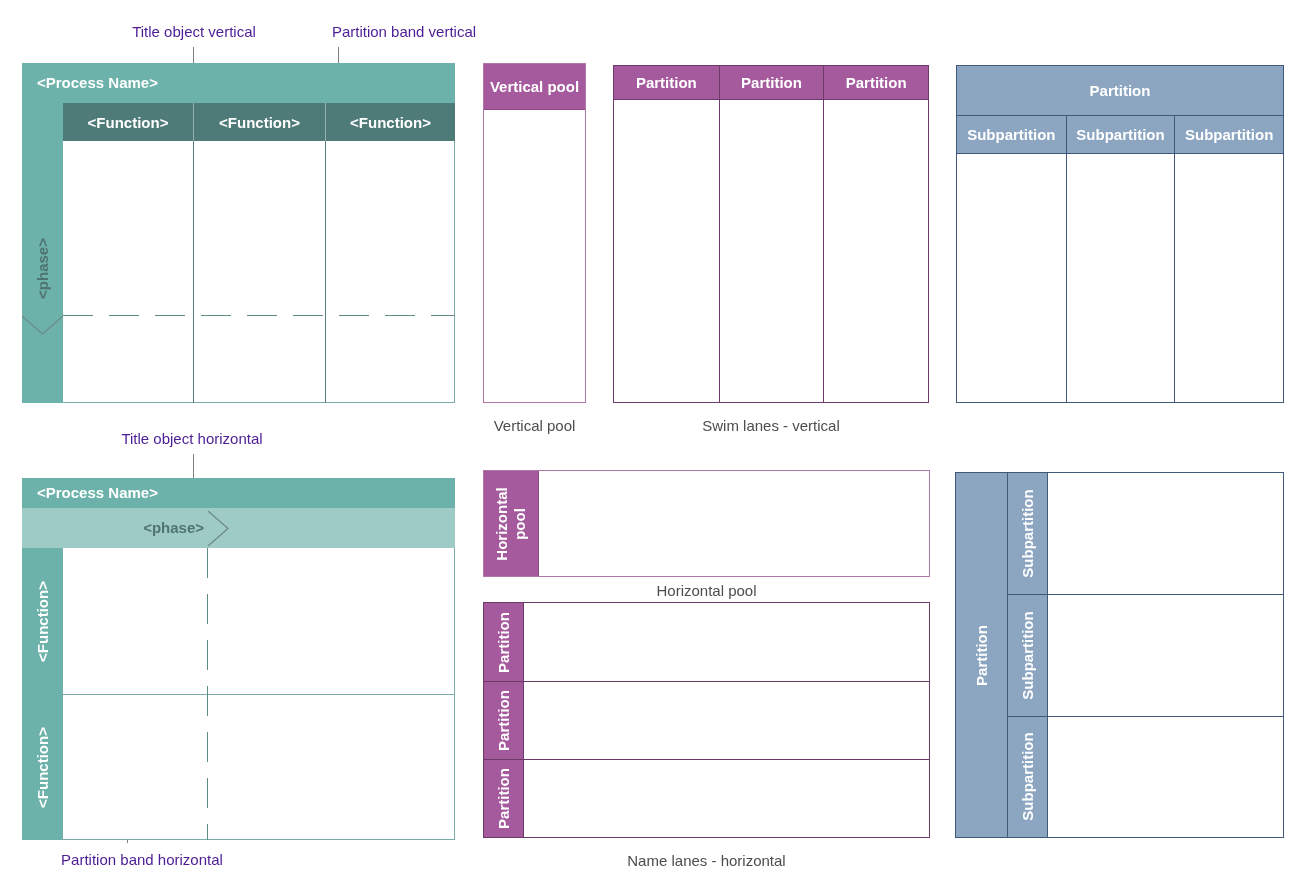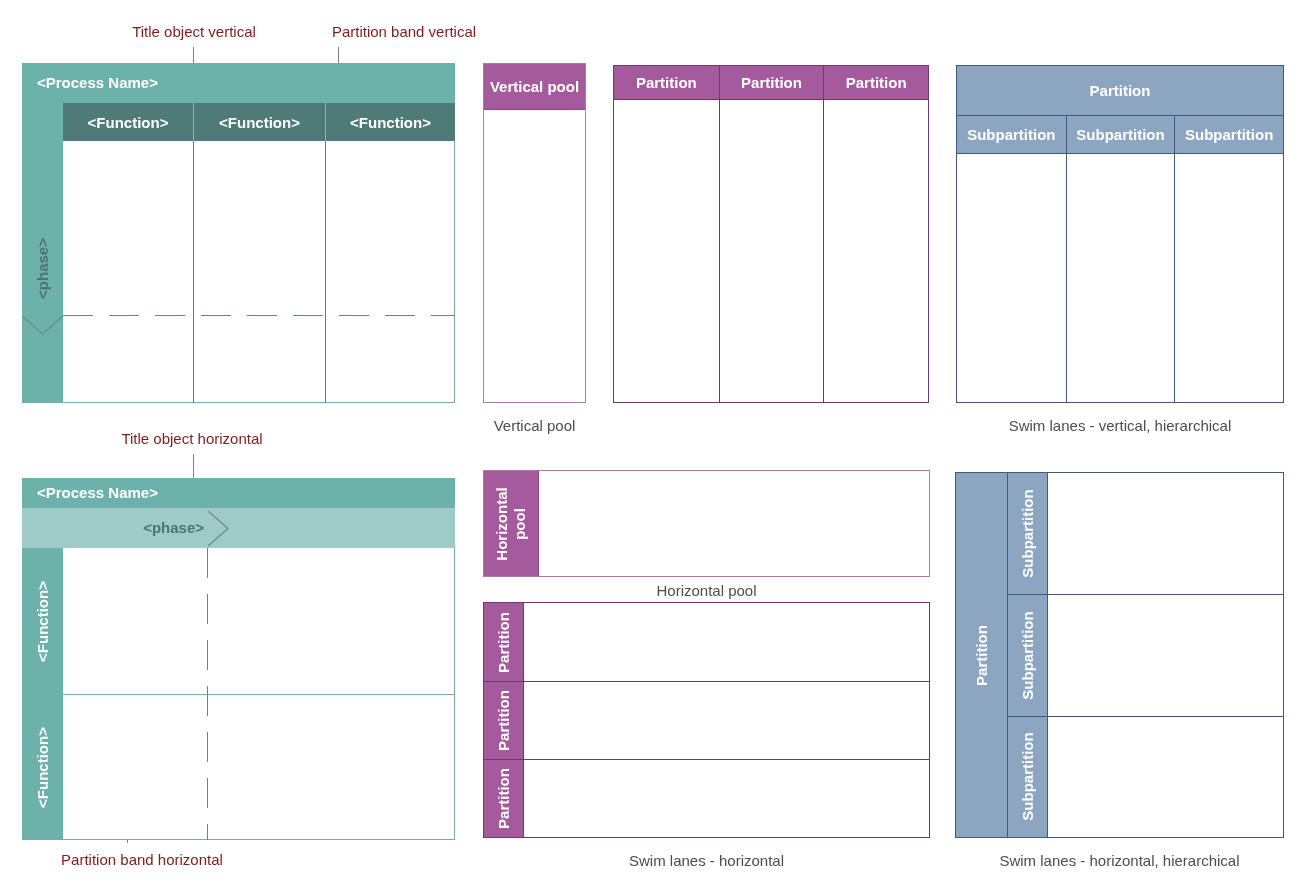--- a/index.html
+++ b/index.html
@@ -2,21 +2,21 @@
 <html><head>
 <meta charset="utf-8">
 <style>
   html,body{margin:0;padding:0;background:#fff;}
   #canvas{
     position:relative;width:1305px;height:888px;background:#ffffff;overflow:hidden;
     font-family:"Liberation Sans","DejaVu Sans",sans-serif;
   }
   .abs{position:absolute;}
   
-  .ann-label{position:absolute;color:#7f1d1d;font-size:15px;white-space:nowrap;transform:translateX(-50%);}
+  .ann-label{position:absolute;color:#4c1d95;font-size:15px;white-space:nowrap;transform:translateX(-50%);}
   .leader-v{position:absolute;width:1px;background:#7f7f7f;}
   .leader-h{position:absolute;height:1px;background:#7f7f7f;}
   .caption{position:absolute;color:#4d4d4d;font-size:15px;text-align:center;}
   .band-text{color:#fff;font-size:15px;font-weight:600;}
   .tov-process{position:absolute;left:0;top:0;width:100%;height:40px;line-height:40px;padding-left:15px;box-sizing:border-box;background:#6cb2aa;}
   .tov-phaseband{position:absolute;left:0;top:0;width:41px;height:340px;background:#6cb2aa;}
   .tov-fnband{position:absolute;left:41px;top:40px;width:392px;height:38px;background:#4e7a78;display:flex;}
   .tov-fncell{display:flex;align-items:center;justify-content:center;}
   .tov-fncell + .tov-fncell{border-left:1px solid rgba(255,255,255,0.4);box-sizing:border-box;}
   .tov-content{position:absolute;left:41px;top:78px;width:392px;height:262px;background:#fff;border-right:1px solid #79aca6;border-bottom:1px solid #79aca6;box-sizing:border-box;}
@@ -109,36 +109,36 @@
     <div class="slv-col">
       <div class="slv-head band-text"><span>Partition</span></div>
     </div>
     <div class="slv-col">
       <div class="slv-head band-text"><span>Partition</span></div>
     </div>
     <div class="slv-col">
       <div class="slv-head band-text"><span>Partition</span></div>
     </div>
   </div>
+  <div class="caption" style="left:613px;top:417px;width:316px;">Swim lanes - vertical</div>
 
   <div class="abs hier-v" style="left:956px;top:65px;width:328px;height:338px;">
     <div class="hier-v-head band-text"><span>Partition</span></div>
     <div class="hier-v-cols">
       <div class="hier-v-col">
         <div class="hier-v-sub band-text"><span>Subpartition</span></div>
       </div>
       <div class="hier-v-col">
         <div class="hier-v-sub band-text"><span>Subpartition</span></div>
       </div>
       <div class="hier-v-col">
         <div class="hier-v-sub band-text"><span>Subpartition</span></div>
       </div>
     </div>
   </div>
-  <div class="caption" style="left:956px;top:417px;width:328px;">Swim lanes - vertical, hierarchical</div>
 
   <div class="ann-label" style="left:192px;top:430px;">Title object horizontal</div>
   <div class="leader-v" style="left:193px;top:454px;height:30px;"></div>
   <div class="ann-label" style="left:290px;top:594px;">Separator</div>
   <div class="leader-h" style="left:208px;top:602px;width:39px;"></div>
   <div class="ann-label" style="left:142px;top:851px;">Partition band horizontal</div>
   <div class="leader-v" style="left:127px;top:753px;height:90px;"></div>
 
   <div class="abs" style="left:22px;top:478px;width:433px;height:362px;">
     <div class="toh-content"></div>
@@ -175,21 +175,21 @@
       <div class="slh-band">
           <span class="band-text rot">Partition</span>
         </div>
     </div>
     <div class="slh-row">
       <div class="slh-band">
           <span class="band-text rot">Partition</span>
         </div>
     </div>
   </div>
-  <div class="caption" style="left:483px;top:852px;width:447px;">Swim lanes - horizontal</div>
+  <div class="caption" style="left:483px;top:852px;width:447px;">Name lanes - horizontal</div>
 
   <div class="abs hier-h" style="left:955px;top:472px;width:329px;height:366px;">
     <div class="hier-h-band">
       <span class="band-text rot">Partition</span>
     </div>
     <div class="hier-h-rows">
       <div class="hier-h-row">
         <div class="hier-h-sub">
             <span class="band-text rot">Subpartition</span>
           </div>
@@ -202,15 +202,14 @@
         <div class="hier-h-body"></div>
       </div>
       <div class="hier-h-row">
         <div class="hier-h-sub">
             <span class="band-text rot">Subpartition</span>
           </div>
         <div class="hier-h-body"></div>
       </div>
     </div>
   </div>
-  <div class="caption" style="left:955px;top:852px;width:329px;">Swim lanes - horizontal, hierarchical</div>
 
 </div>
 
 </body></html>

